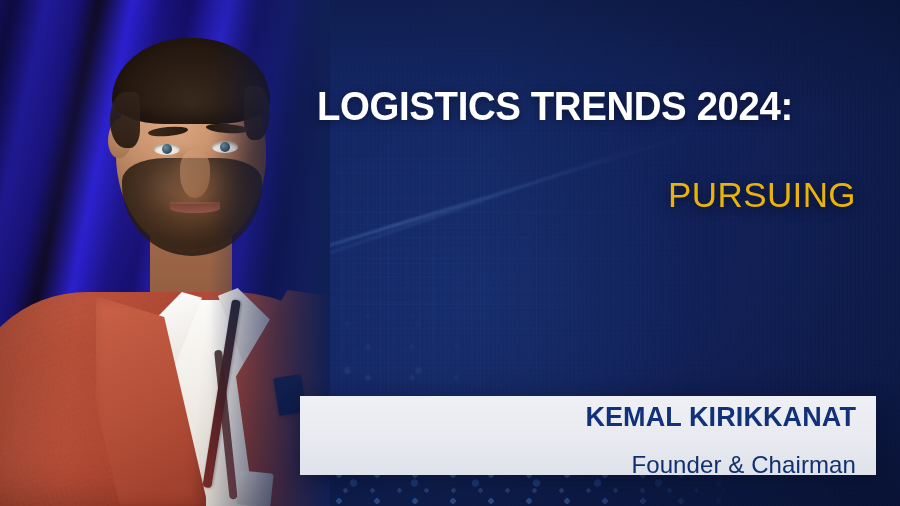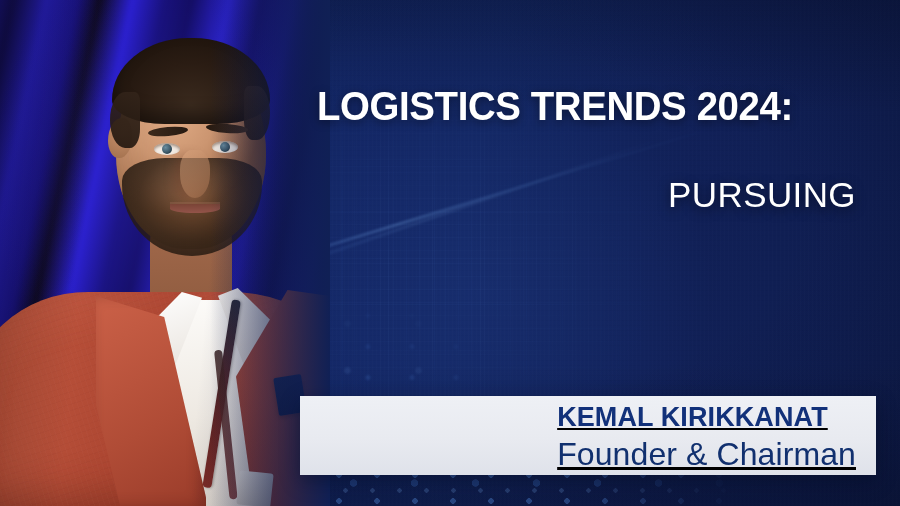--- a/index.html
+++ b/index.html
@@ -308,54 +308,54 @@
     line-height:1.04;
     transform:scaleX(.96);
     transform-origin:left center;
     text-shadow:0 2px 10px rgba(0,0,0,.45);
     white-space:nowrap;
   }
 
   .subtitle{
     position:absolute; right:44px; top:172px; width:560px;
     text-align:right;
-    color:#ffffff;
+    color:#eab308;
     font-size:35px;
     font-weight:400;
     line-height:1.30;
     letter-spacing:.4px;
     text-shadow:0 3px 12px rgba(0,0,0,.55);
   }
   .subtitle .sline{ display:block; white-space:nowrap; }
 
   
   .namebar{
     position:absolute; left:300px; top:396px; width:576px; height:79px;
     background:linear-gradient(180deg,#eef0f5 0%, #e8eaf0 55%, #dfe2ea 100%);
     box-shadow:0 6px 18px rgba(4,10,34,.45);
   }
   .namebar-inner{
-    position:absolute; right:20px; top:6px; text-decoration:underline;
+    position:absolute; right:20px; top:6px; text-align:right;
   }
   .name{
     color:#12317a;
     font-size:27px;
     font-weight:700;
     letter-spacing:.1px;
     line-height:1.18;
     white-space:nowrap;
   }
   .role{
     color:#11306f;
-    font-size:32px;
+    font-size:24px;
     font-weight:500;
     letter-spacing:.1px;
     line-height:1.25;
     white-space:nowrap;
-    margin-top:0;
+    margin-top:16px;
   }
 </style>
 </head>
 <body>
 
 <div class="stage">
 
   <div class="bg-base"></div>
   <div class="bg-right-wash"></div>
   <div class="bg-circuit"></div>

